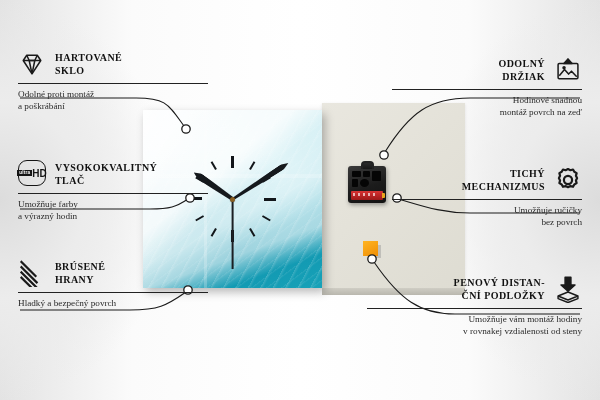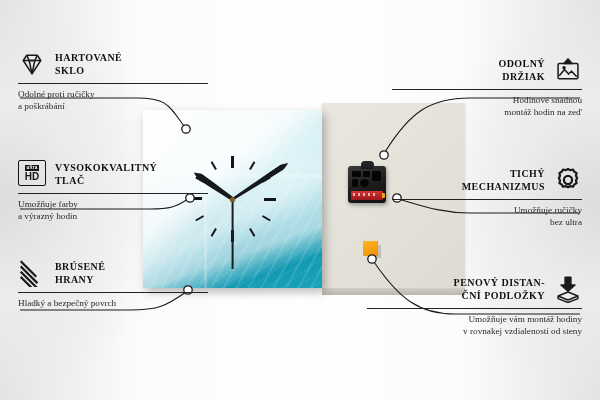--- a/index.html
+++ b/index.html
@@ -152,22 +152,22 @@
 
   
   #feat-glass   { top:50px; }
   #feat-print   { top:160px; }
   #feat-edges   { top:259px; }
   #feat-holder  { top:56px; }
   #feat-mech    { top:166px; }
   #feat-foam    { top:275px; }
 
   .hd-badge{
-    width:28px;height:26px;border:1.6px solid #141414;border-radius:2px;
-    display:flex;flex-direction:column;align-items:center;justify-content:center;
+    width:28px;height:26px;border:1.6px solid #141414;border-radius:9px;
+    display:flex;align-items:center;justify-content:center;
   }
   .hd-ultra{font-family:"Liberation Sans",sans-serif;font-size:4.6px;font-weight:700;letter-spacing:.2px;
     background:#141414;color:#fff;padding:0 2px;line-height:6px;}
   .hd-main{font-family:"Liberation Sans",sans-serif;font-size:10px;font-weight:700;line-height:11px;color:#141414;}
 </style>
 </head>
 <body>
 
 <div id="bg"></div>
 
@@ -268,21 +268,21 @@
           <path d="M9.6 9 H14.4"></path>
       </svg>
     </span>
     <span class="feat-title">
       <span>HARTOVANÉ</span><br>
       <span>SKLO</span>
     </span>
   </div>
   <div class="feat-rule"></div>
   <div class="feat-sub">
-    <span>Odolné proti ručičky</span><br>
+    <span>Odolné proti montáž</span><br>
     <span>a poškrábání</span>
   </div>
 </div>
 
 <div class="feat left" id="feat-print">
   <div class="feat-head">
     <span class="feat-icon">
       <span class="hd-badge">
         <span class="hd-ultra">ultra</span>
         <span class="hd-main">HD</span>
@@ -332,41 +332,41 @@
       </svg>
     </span>
     <span class="feat-title">
       <span>ODOLNÝ</span><br>
       <span>DRŽIAK</span>
     </span>
   </div>
   <div class="feat-rule"></div>
   <div class="feat-sub">
     <span>Hodinové snadnou</span><br>
-    <span>montáž hodin na zeď</span>
+    <span>montáž povrch na zeď</span>
   </div>
 </div>
 
 <div class="feat right" id="feat-mech">
   <div class="feat-head">
     <span class="feat-icon">
       <svg viewBox="0 0 24 24" fill="none" stroke="currentColor" stroke-width="1.9" stroke-linejoin="round">
         <path d="M12 2.6 l2.1 1.0 2.2 -0.6 1.1 2.0 2.0 1.1 -0.6 2.2 1.0 2.1 -1.0 2.1 0.6 2.2 -2.0 1.1 -1.1 2.0 -2.2 -0.6 -2.1 1.0 -2.1 -1.0 -2.2 0.6 -1.1 -2.0 -2.0 -1.1 0.6 -2.2 -1.0 -2.1 1.0 -2.1 -0.6 -2.2 2.0 -1.1 1.1 -2.0 2.2 0.6 Z"></path>
         <circle cx="12" cy="12" r="3.5"></circle>
       </svg>
     </span>
     <span class="feat-title">
       <span>TICHÝ</span><br>
       <span>MECHANIZMUS</span>
     </span>
   </div>
   <div class="feat-rule"></div>
   <div class="feat-sub">
     <span>Umožňuje ručičky</span><br>
-    <span>bez ultra</span>
+    <span>bez povrch</span>
   </div>
 </div>
 
 <div class="feat right" id="feat-foam" style="width:215px;">
   <div class="feat-head">
     <span class="feat-icon">
       <svg viewBox="0 0 24 24" fill="none" stroke="currentColor" stroke-width="1.25" stroke-linejoin="round">
         <path d="M9.5 2 H14.5 V8.5 H18 L12 14 L6 8.5 H9.5 Z" fill="currentColor"></path>
         <path d="M12 14.6 L20.5 18 L12 21.4 L3.5 18 Z"></path>
         <path d="M3.5 18.3 V20.2 L12 23.6 L20.5 20.2 V18.3"></path>

